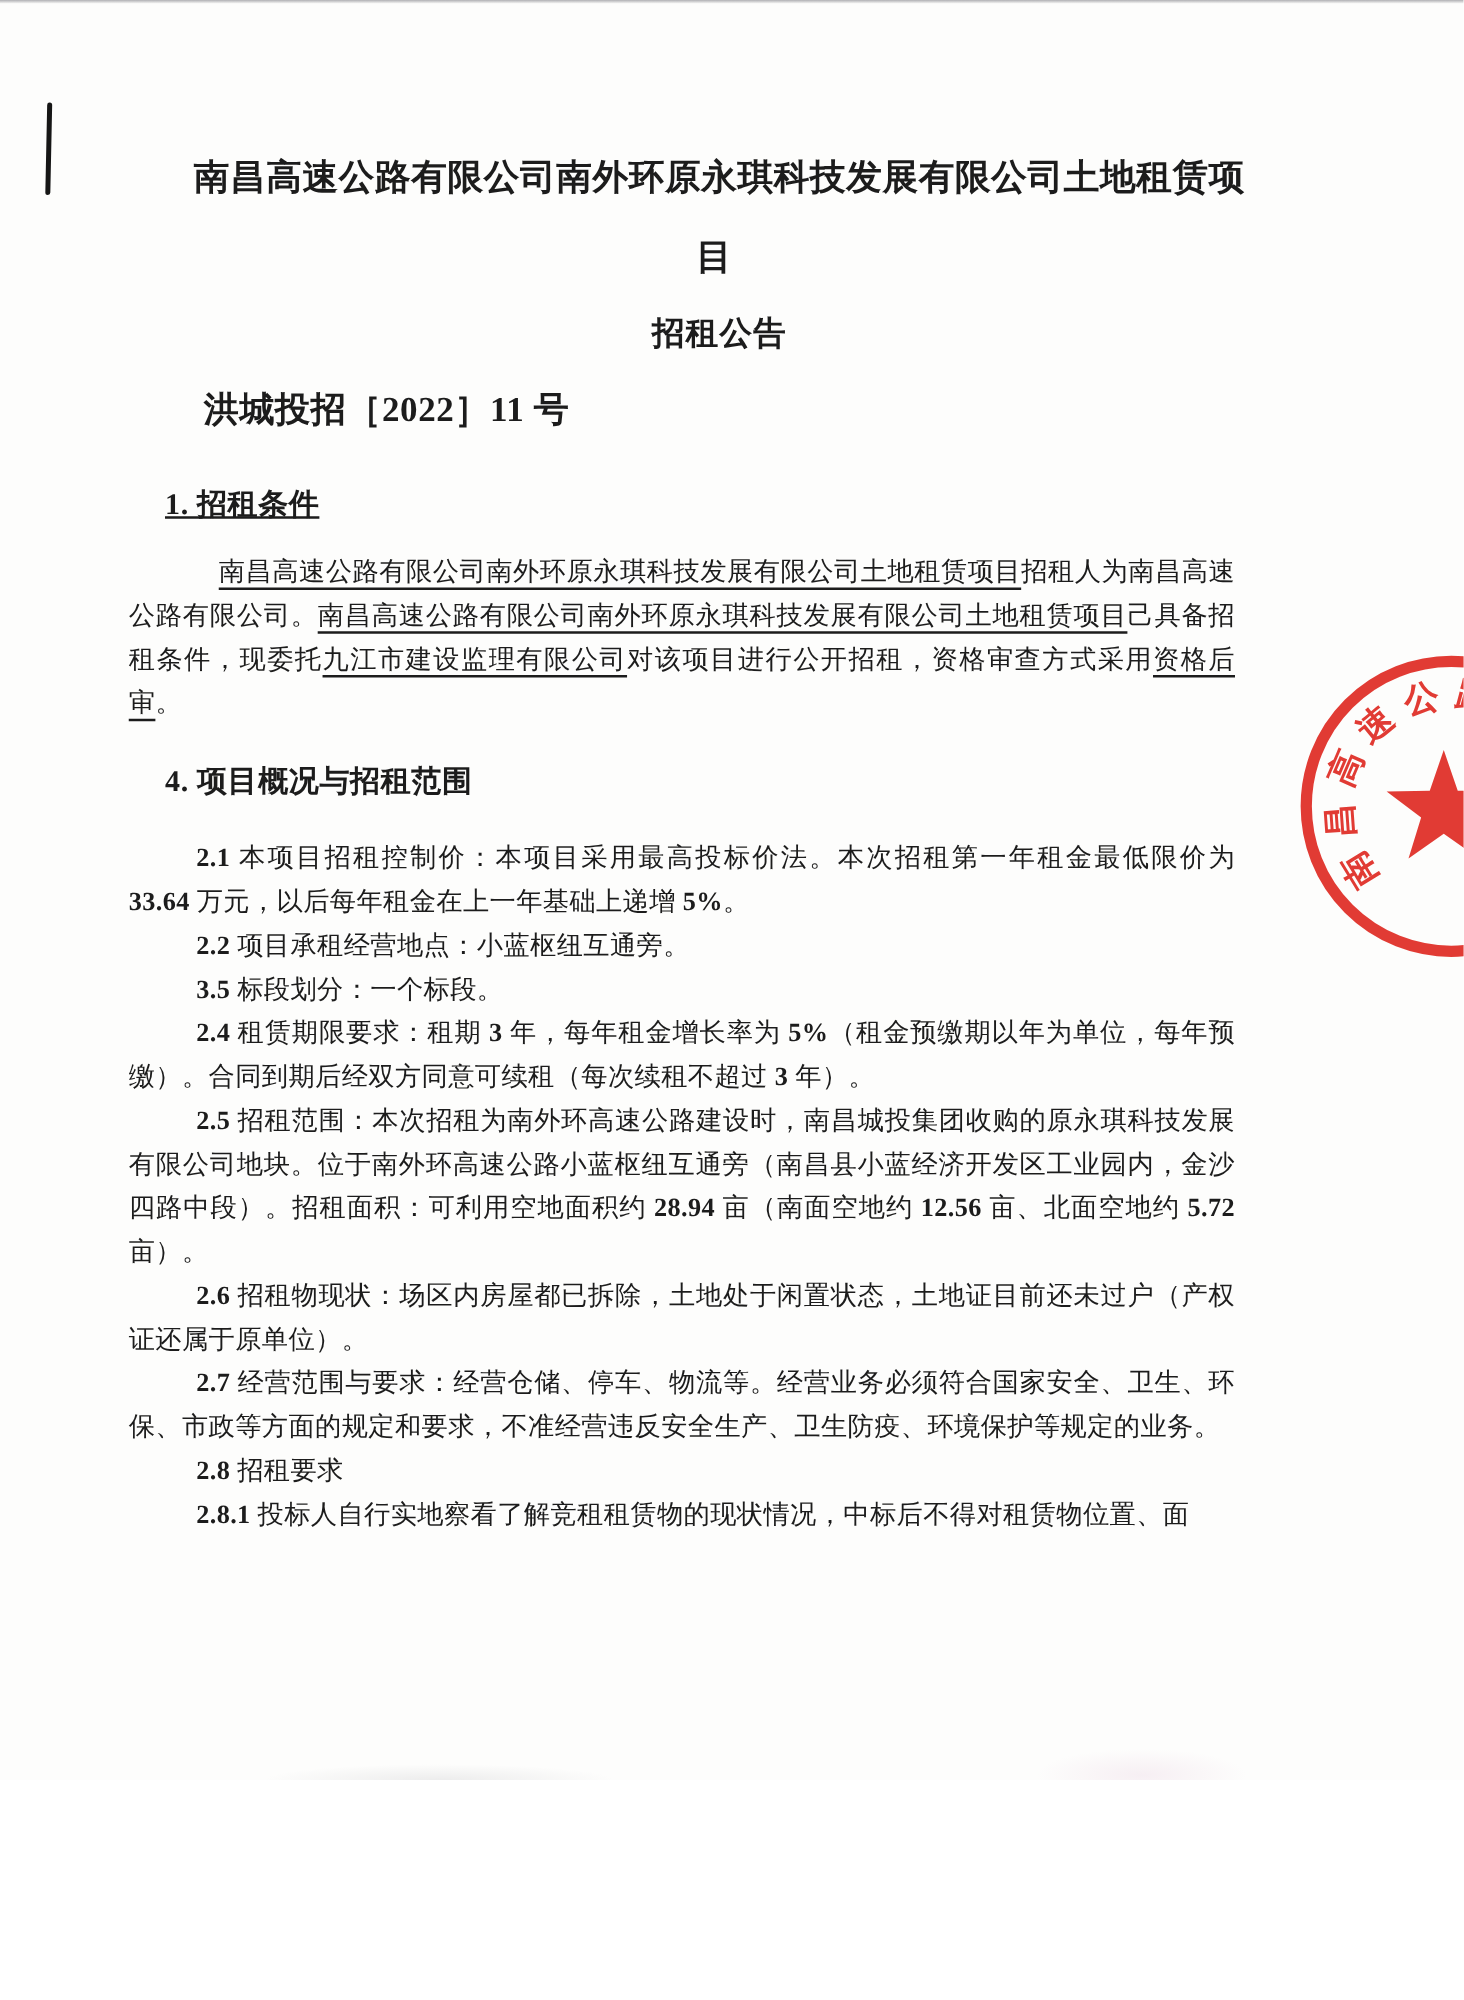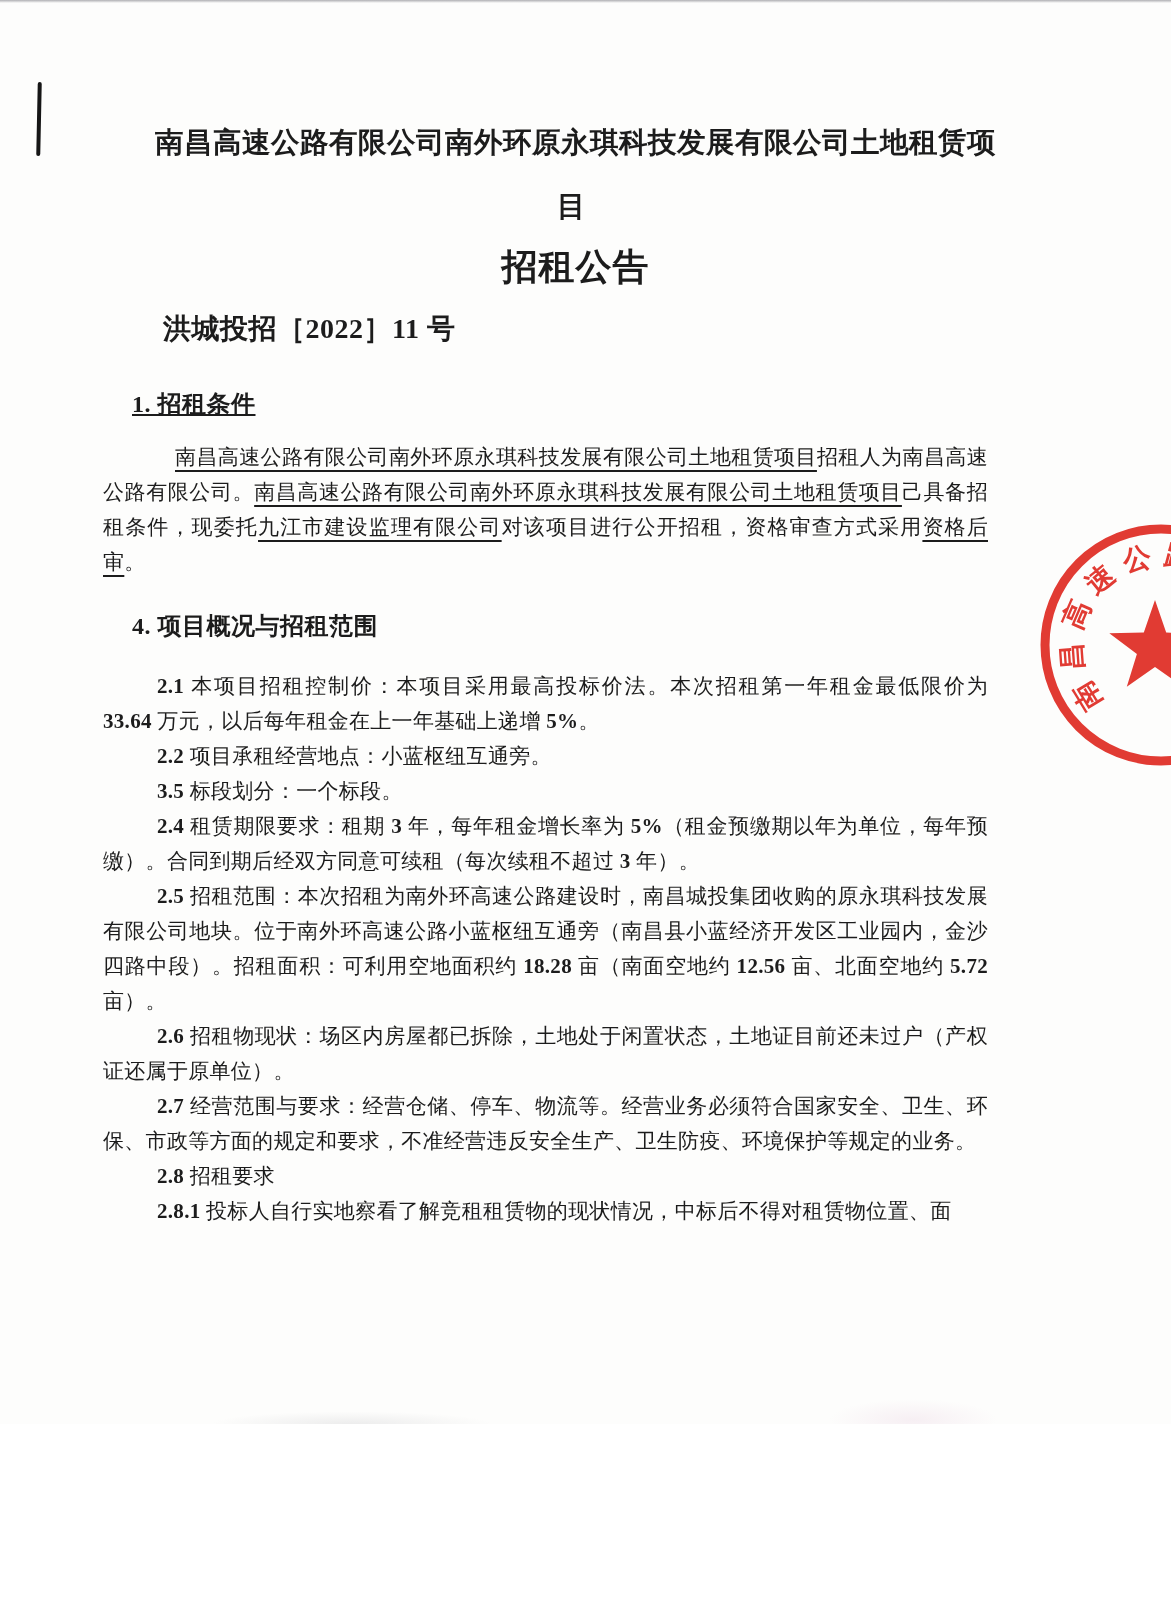--- a/index.html
+++ b/index.html
@@ -35,21 +35,21 @@
     margin-left: 103px;
     margin-right: 183px;
     padding-top: 111px;
   }
   .title {
     font-size: 28.5px; font-weight: bold; line-height: 64px;
     text-align: center; padding-left: 52px; letter-spacing: 0.5px;
   }
   .title .tline { white-space: nowrap; }
   .subtitle {
-    font-size: 36px; font-weight: bold; line-height: 36px;
+    font-size: 26px; font-weight: bold; line-height: 36px;
     text-align: center; padding-left: 60px; margin-top: 10px; letter-spacing: 1px;
   }
   .docnum {
     font-size: 28px; font-weight: bold; line-height: 36px;
     text-align: left; padding-left: 60px; margin-top: 26px; letter-spacing: 0.5px;
   }
   h2.sec {
     font-size: 24px; font-weight: bold; line-height: 30px;
     margin: 0 0 0 29px; letter-spacing: 0.5px;
   }
@@ -100,21 +100,21 @@
 
     <p class="body sec1-para"><span class="u">南昌高速公路有限公司南外环原永琪科技发展有限公司土地租赁项目</span><span>招租人为南昌高速公路有限公司。</span><span class="u">南昌高速公路有限公司南外环原永琪科技发展有限公司土地租赁项目</span><span>己具备招租条件，现委托</span><span class="u">九江市建设监理有限公司</span><span>对该项目进行公开招租，资格审查方式采用</span><span class="u">资格后审</span><span>。</span></p>
 
     <h2 class="sec sec-2">4. 项目概况与招租范围</h2>
 
     <div class="paras">
       <p class="body"><b>2.1 </b>本项目招租控制价：本项目采用最高投标价法。本次招租第一年租金最低限价为 <b>33.64 </b>万元，以后每年租金在上一年基础上递增 <b>5%</b>。</p>
       <p class="body"><b>2.2 </b>项目承租经营地点：小蓝枢纽互通旁。</p>
       <p class="body"><b>3.5 </b>标段划分：一个标段。</p>
       <p class="body"><b>2.4 </b>租赁期限要求：租期 <b>3 </b>年，每年租金增长率为 <b>5%</b>（租金预缴期以年为单位，每年预缴）。合同到期后经双方同意可续租（每次续租不超过 <b>3 </b>年）。</p>
-      <p class="body"><b>2.5 </b>招租范围：本次招租为南外环高速公路建设时，南昌城投集团收购的原永琪科技发展有限公司地块。位于南外环高速公路小蓝枢纽互通旁（南昌县小蓝经济开发区工业园内，金沙四路中段）。招租面积：可利用空地面积约 <b>18.28 </b>亩（南面空地约 <b>12.56 </b>亩、北面空地约 <b>5.72 </b>亩）。</p>
+      <p class="body"><b>2.5 </b>招租范围：本次招租为南外环高速公路建设时，南昌城投集团收购的原永琪科技发展有限公司地块。位于南外环高速公路小蓝枢纽互通旁（南昌县小蓝经济开发区工业园内，金沙四路中段）。招租面积：可利用空地面积约 <b>28.94 </b>亩（南面空地约 <b>12.56 </b>亩、北面空地约 <b>5.72 </b>亩）。</p>
       <p class="body"><b>2.6 </b>招租物现状：场区内房屋都已拆除，土地处于闲置状态，土地证目前还未过户（产权证还属于原单位）。</p>
       <p class="body"><b>2.7 </b>经营范围与要求：经营仓储、停车、物流等。经营业务必须符合国家安全、卫生、环保、市政等方面的规定和要求，不准经营违反安全生产、卫生防疫、环境保护等规定的业务。</p>
       <p class="body"><b>2.8 </b>招租要求</p>
       <p class="body"><b>2.8.1 </b>投标人自行实地察看了解竞租租赁物的现状情况，中标后不得对租赁物位置、面</p>
     </div>
   </div>
 
   <div class="seal">
     <svg width="260" height="260" viewBox="0 0 260 260">
       <path id="sealArc" d="M 73.4 186.6 A 80 80 0 1 1 186.6 186.6" fill="none"></path>

